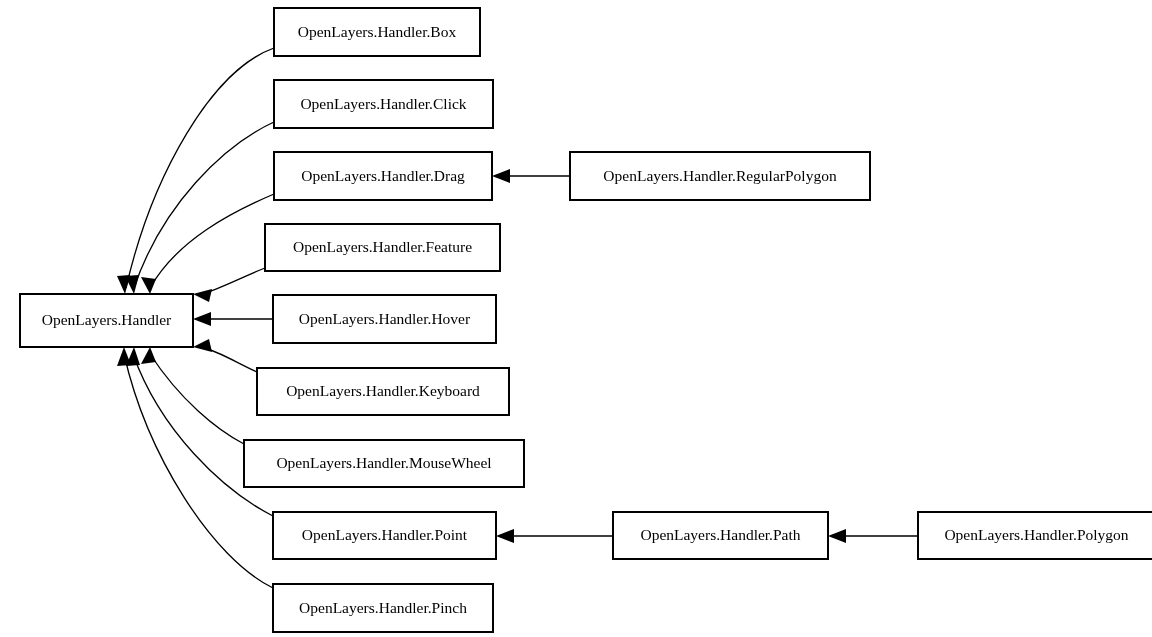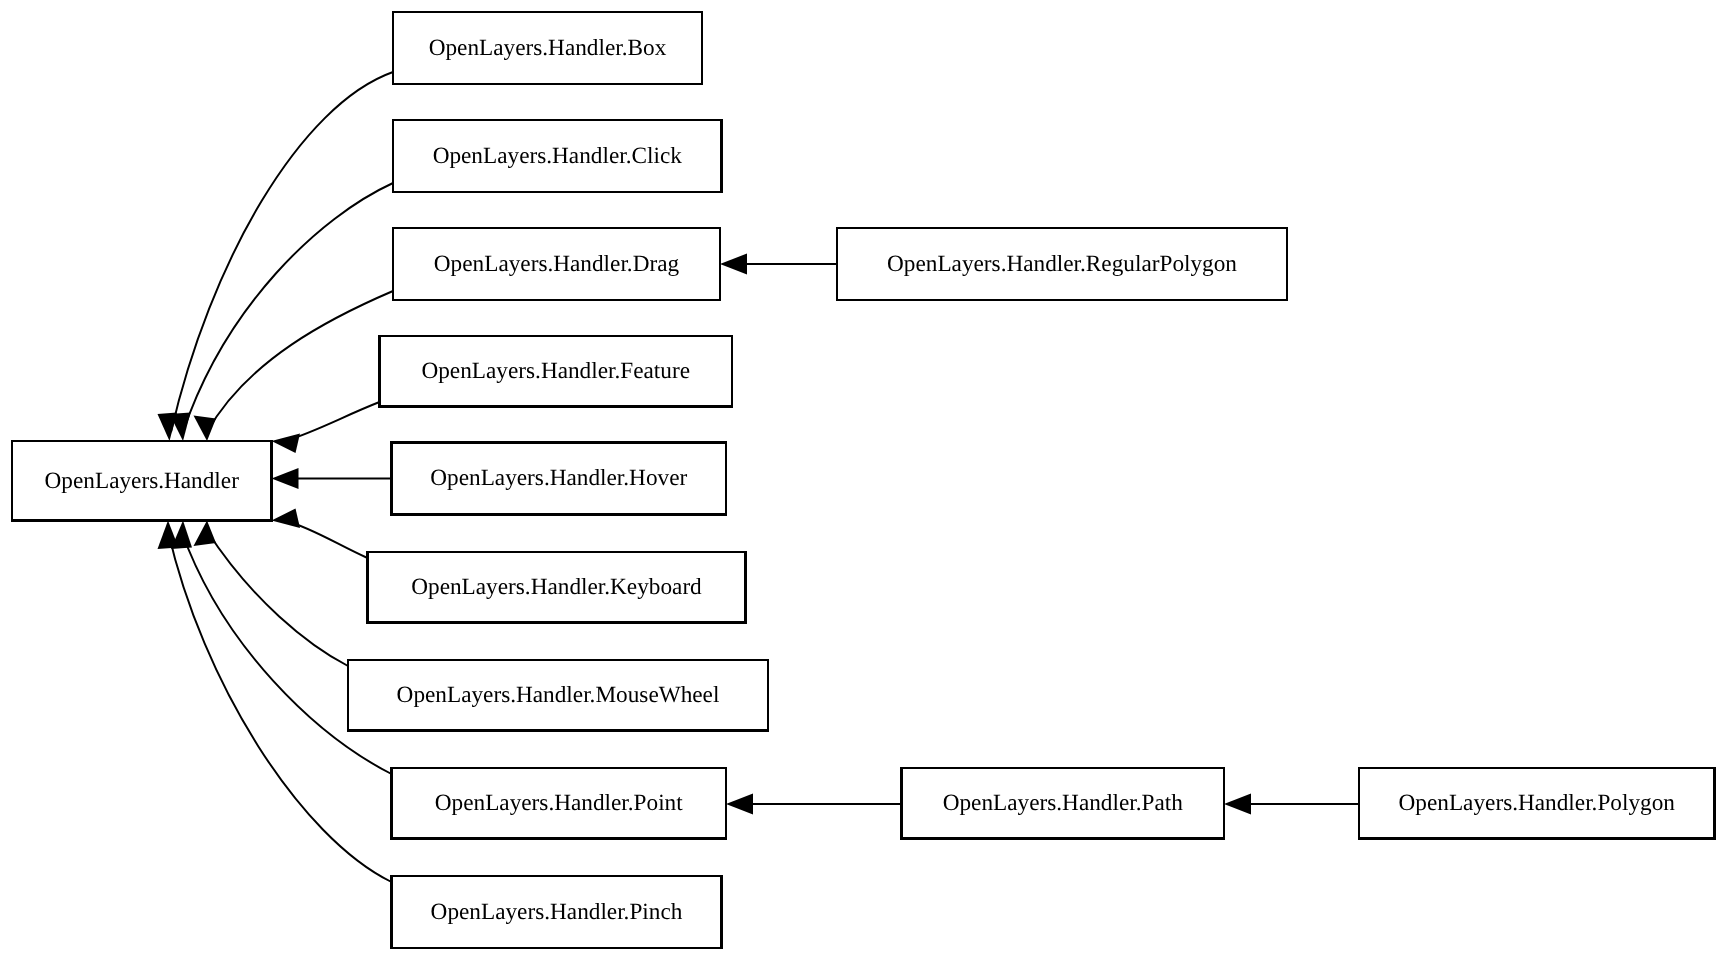--- a/index.html
+++ b/index.html
@@ -12,20 +12,21 @@
     width: 1152px;
     height: 637px;
     font-family: "Liberation Serif", "DejaVu Serif", serif;
     overflow: hidden;
   }
   #diagram-root {
     position: relative;
     width: 1100px;
     height: 637px;
     background: #ffffff;
+    margin-left: 12px;
   }
   svg.diagram-canvas {
     position: absolute;
     top: 0;
     left: 0;
     width: 1152px;
     height: 637px;
     display: block;
   }
   .node-rect {

